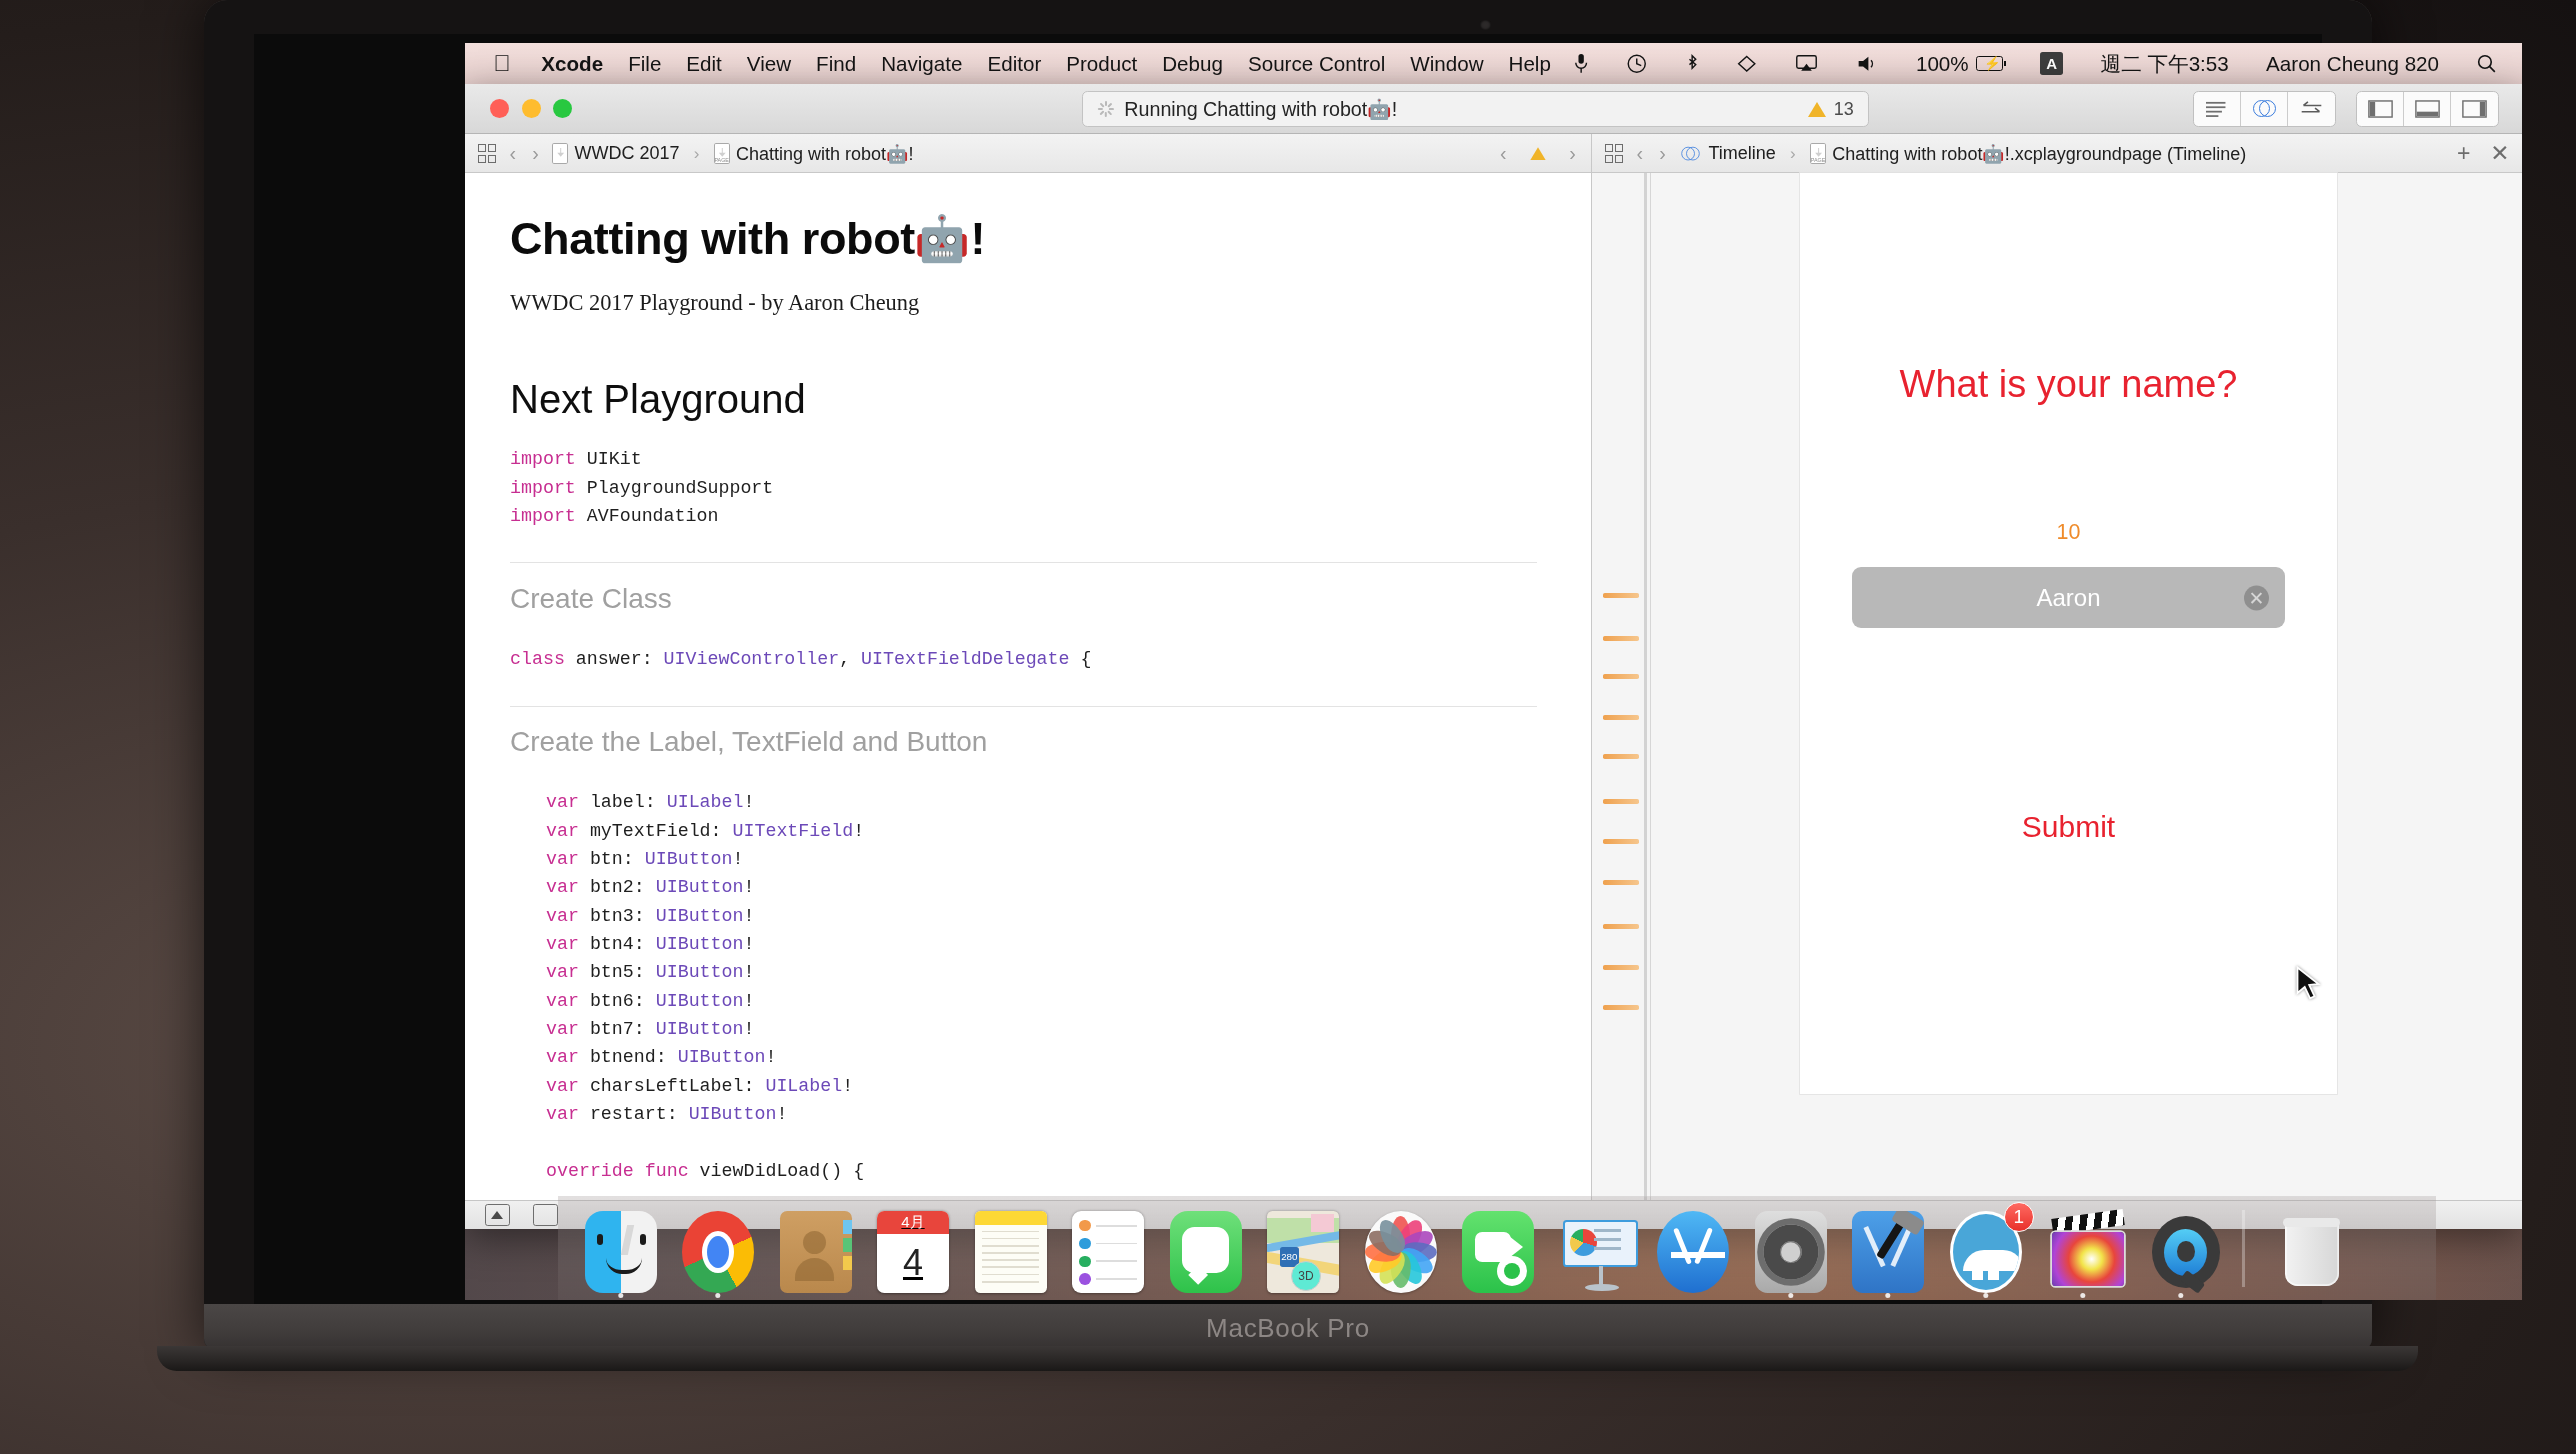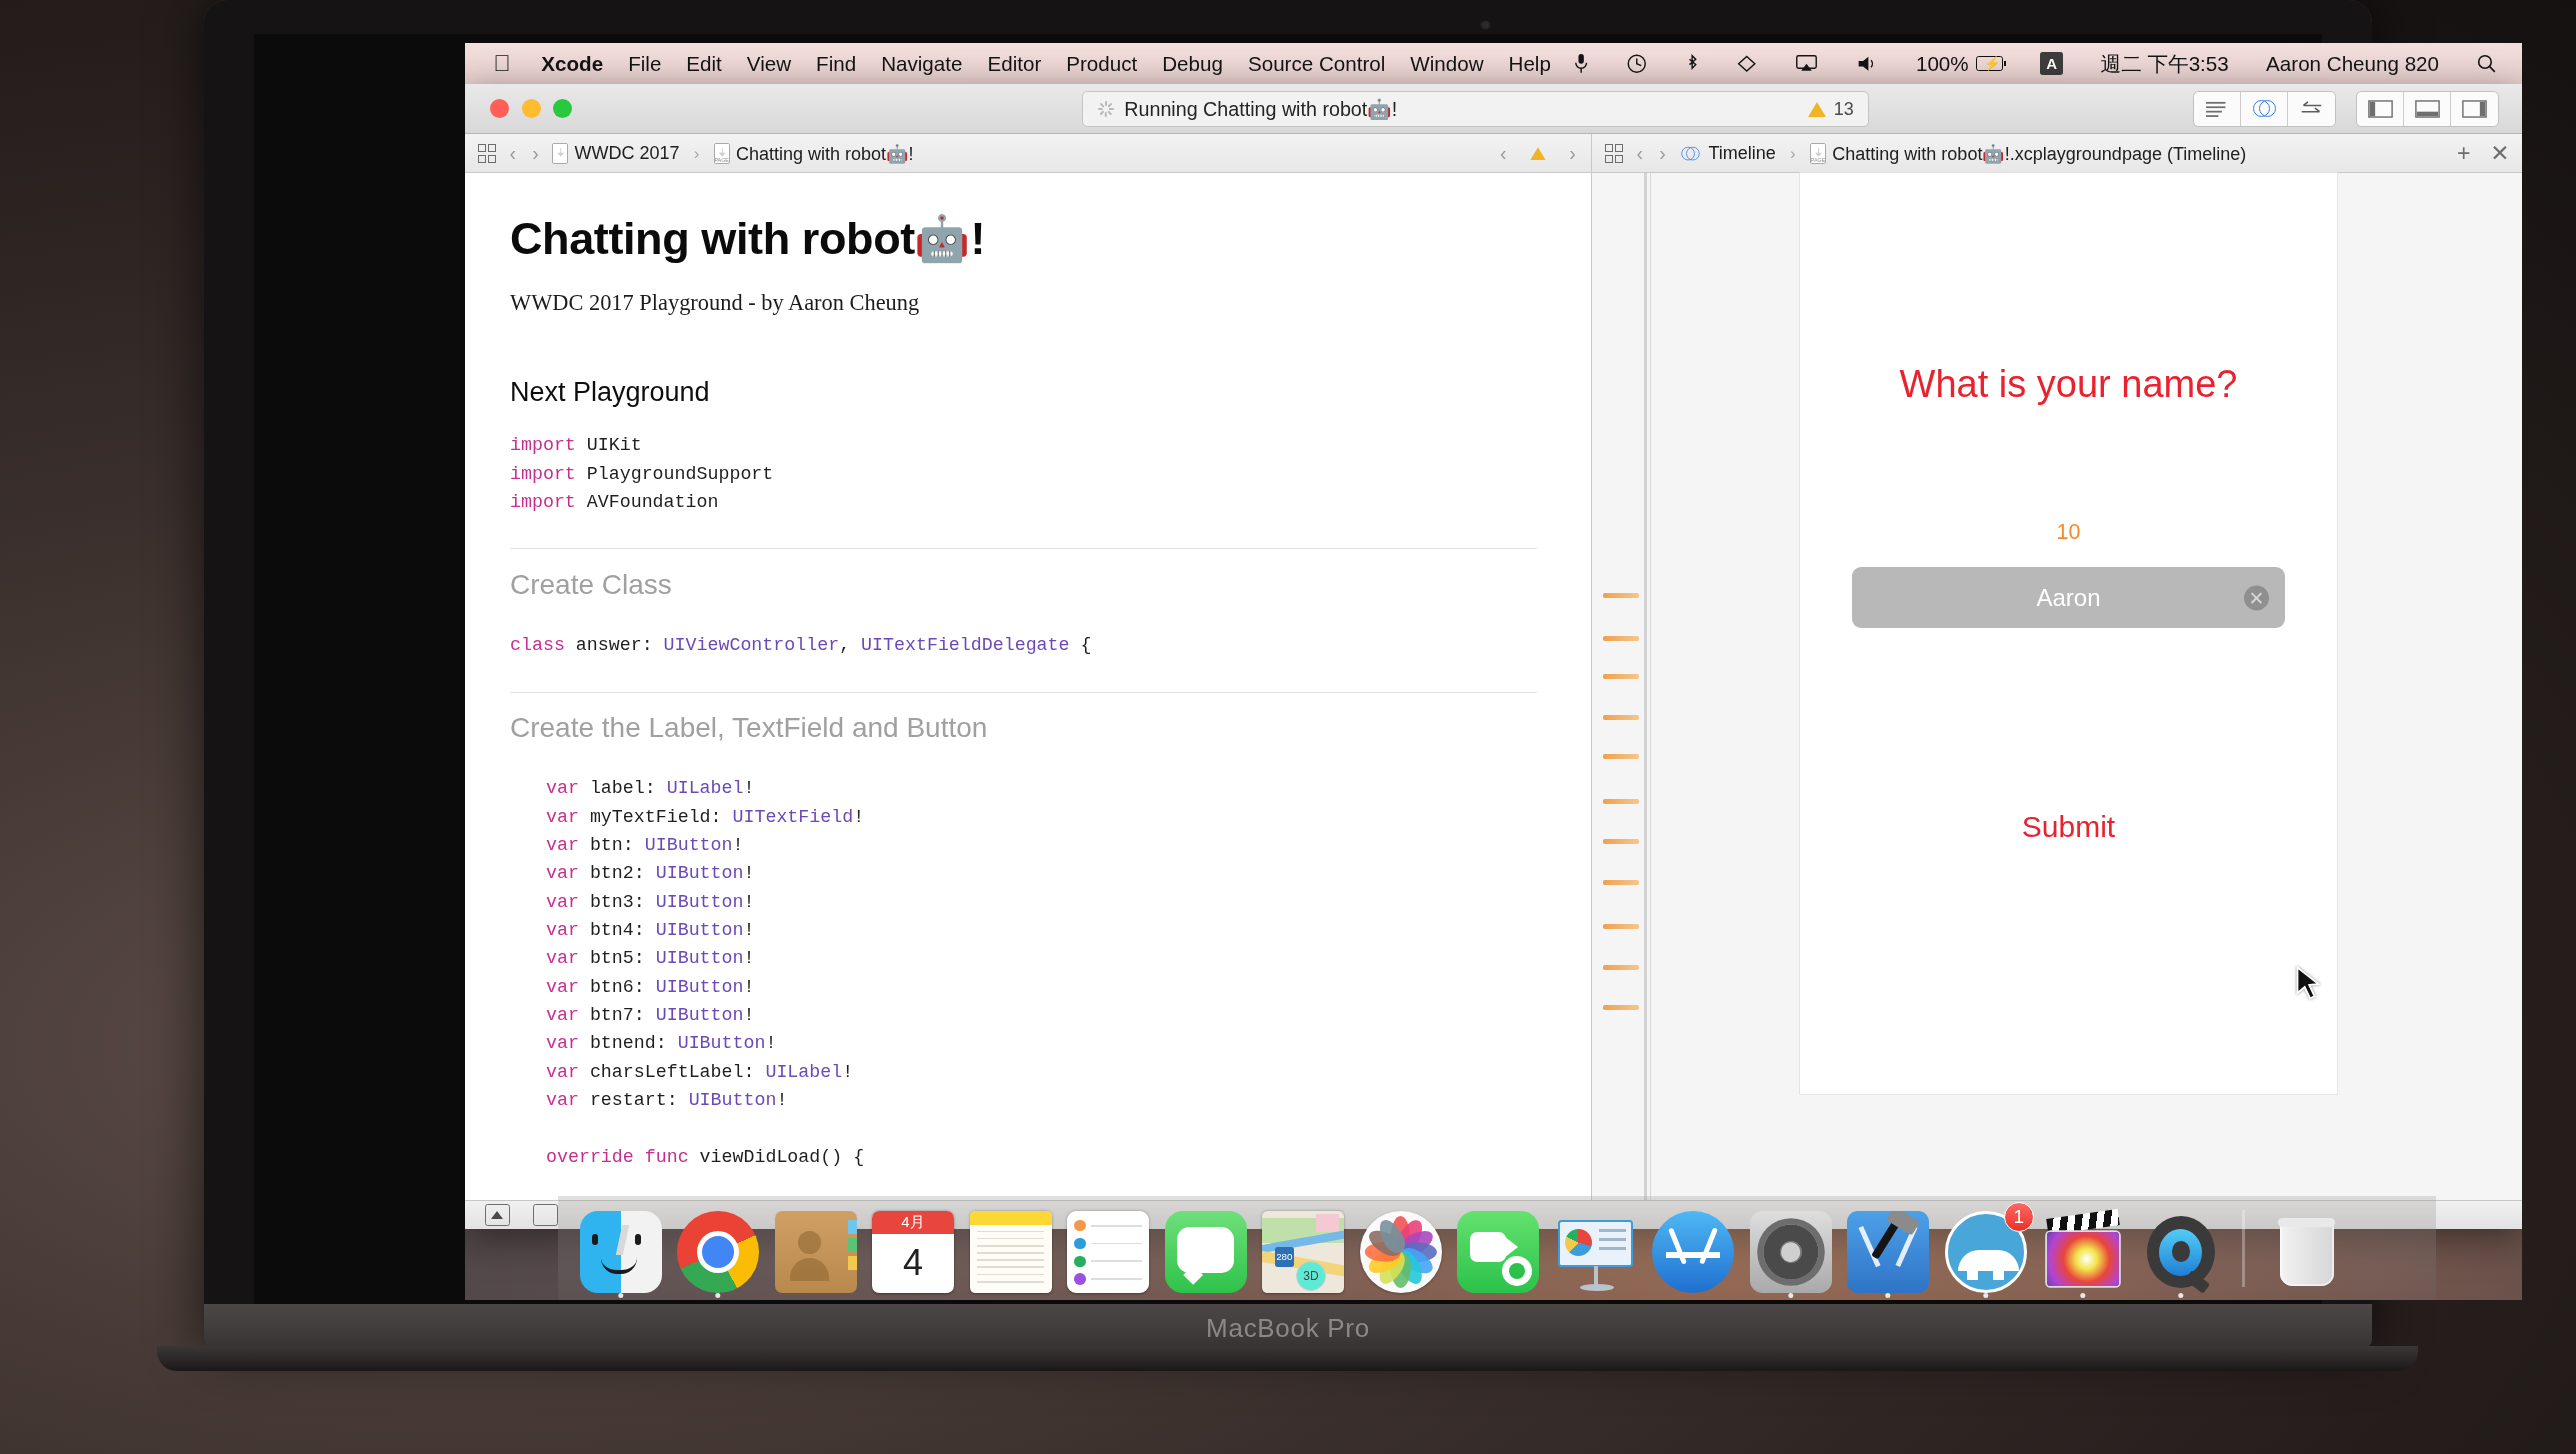--- a/index.html
+++ b/index.html
@@ -104,21 +104,21 @@
   .jb-r-tools { margin-left:auto; display:flex; align-items:center; gap:19.7px; color:#6d6d6d; font-size:23px;}
   .assistcircles { position:relative; width:23px; height:18px; }
   .assistcircles i{position:absolute;top:0;width:17px;height:17px;border:1.8px solid #3b7ddd;border-radius:50%;}
   .assistcircles i:first-child{left:0;} .assistcircles i:last-child{left:6.3px;}
 
   .editors { display:flex; height:1027px; }
   .editor-left { width:1127px; background:#fff; border-right:0.9px solid #c8c8c8; position:relative; overflow:hidden;}
   .pg-page { padding:19.7px 54px 0 45px; }
   .pg-h1 { font-size:45px; font-weight:bold; color:#0b0b0b; letter-spacing:-0.4px; margin-top:19.7px;}
   .pg-sub { font-family:"Liberation Serif", serif; font-size:22.4px; color:#1c1c1c; margin-top:25px; }
-  .pg-h2 { font-size:27px; color:#0e0e0e; margin-top:61px; }
+  .pg-h2 { font-size:40px; color:#0e0e0e; margin-top:61px; }
   .pg-h3 { font-size:28px; color:#a0a0a0; margin-top:9px; }
   .hr { border-top:0.9px solid #e3e3e3; margin-top:23px; }
   .code { font-family:"Liberation Mono", monospace; font-size:18.3px; line-height:1.55;
           color:#1f1f1f; white-space:pre; }
   .kw { color:#c72e91; }
   .ty { color:#6c49b8; }
   .pl { color:#1f1f1f; }
   .blk-pad { padding:23px 0 9px 0; }
 
   .editor-right { flex:1; background:#f5f5f5; position:relative; }
@@ -151,21 +151,21 @@
   .btmbtn .up { width:0;height:0;border-left:6.3px solid transparent;border-right:6.3px solid transparent;
                 border-bottom:8px solid #4a4a4a; }
 
   
   .dock { position:absolute; left:93px; bottom:0px; width:1878px; height:104px;
           background:linear-gradient(180deg, rgba(160,150,150,.30), rgba(110,100,100,.26));
           border-top:0.9px solid rgba(255,255,255,.22);
           display:flex; align-items:flex-end; padding:0 16px 7.2px 16px; gap:4.5px; }
   .dk { width:93px; height:89px; position:relative; display:flex; align-items:flex-end;
         justify-content:center; }
-  .dk .ic { width:82px; height:82px; border-radius:18px; position:relative; }
+  .dk .ic { width:72px; height:82px; border-radius:18px; position:relative;text-decoration:underline; }
   .dot { position:absolute; bottom:-5.4px; left:50%; transform:translateX(-50%);
          width:5.4px; height:5.4px; border-radius:50%; background:rgba(255,255,255,.85); }
   .badge { position:absolute; right:-1.8px; top:-1.8px; min-width:30px; height:30px; border-radius:15px;
            background:linear-gradient(180deg,#ff6a62,#e8302a); color:#fff; font-size:19px;
            display:flex; align-items:center; justify-content:center; border:1.8px solid #fff; z-index:3;}
   .dsep { width:2.7px; height:77px; background:rgba(255,255,255,.30); margin:0 10.7px 5.4px 10.7px; align-self:flex-end;}
 </style>
 </head>
 <body>
 

